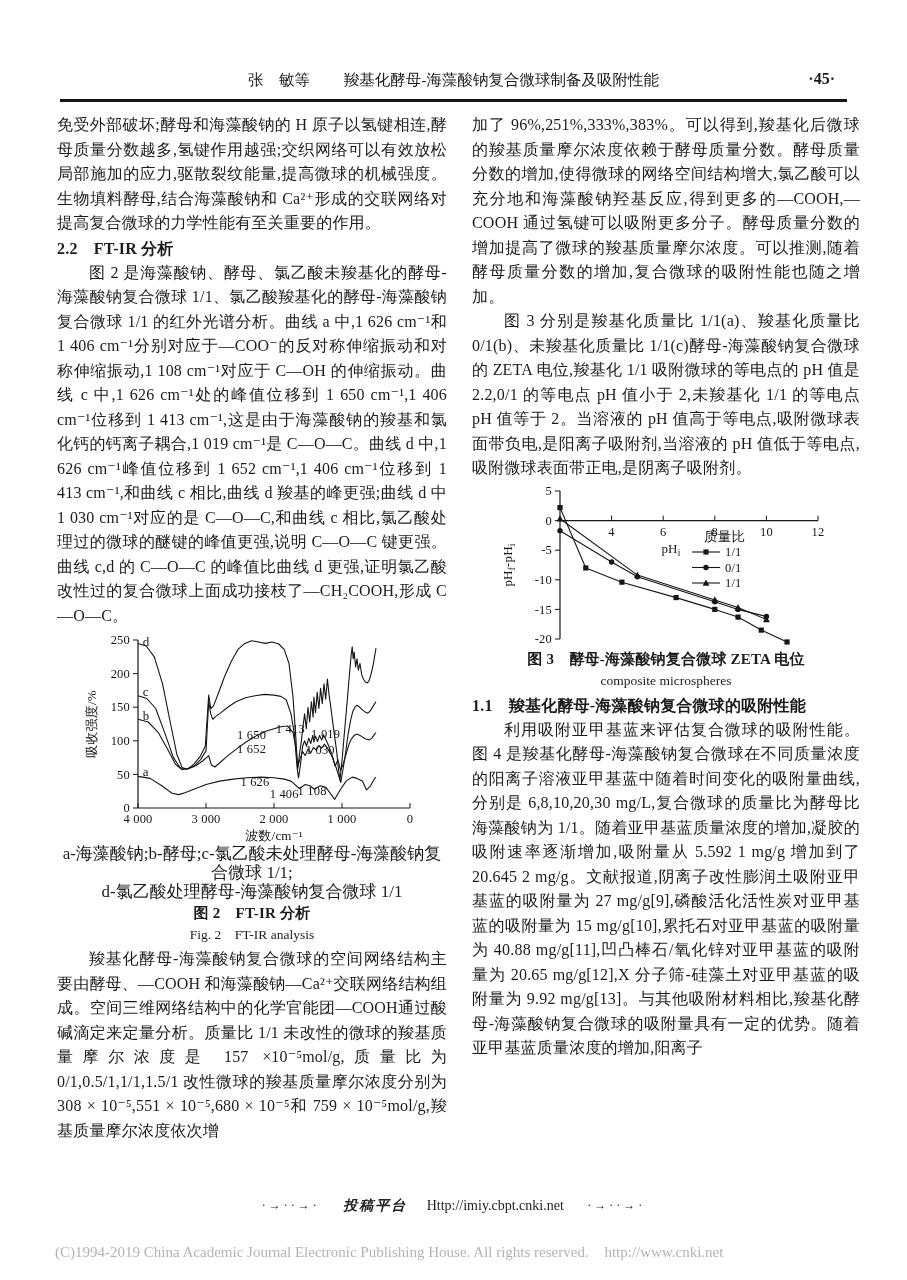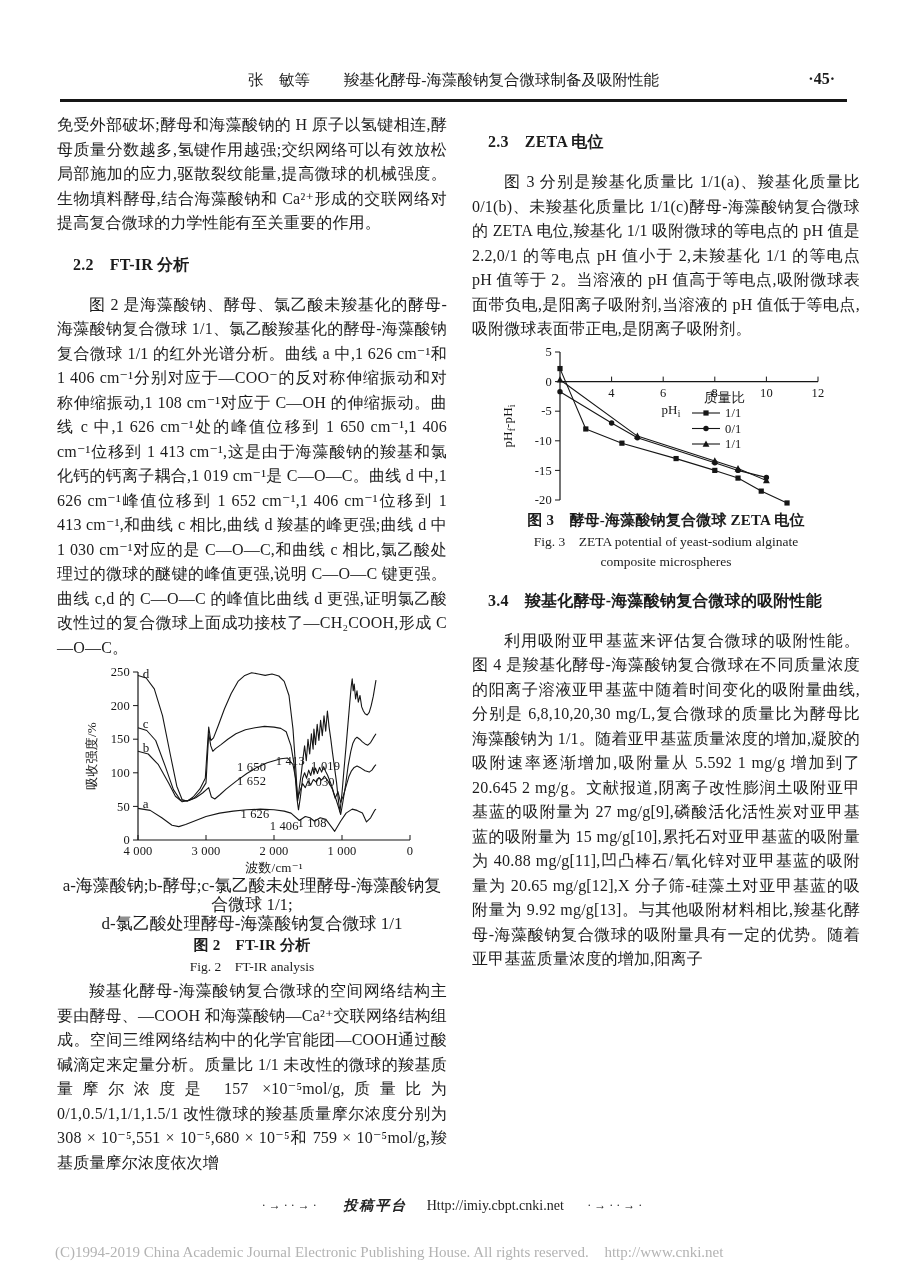--- a/index.html
+++ b/index.html
@@ -13,21 +13,21 @@
   .page-num{position:absolute;right:10px;top:0;font-weight:bold;font-size:16px;}
   .head-rule{position:absolute;top:99px;left:60px;right:60px;height:2.5px;background:#161616;}
 
   
   .col{position:absolute;top:113px;width:390px;font-size:16px;line-height:24.5px;
        text-align:justify;letter-spacing:0.2px;}
   .col-left{left:57px;}
   .col-right{left:472px;width:388px;}
   p.body{margin:0;}
   .indent{text-indent:2em;}
-  h3.sec{margin:16px;font-size:16px;font-weight:bold;line-height:25px;}
+  h3.sec{margin:0;font-size:16px;font-weight:bold;line-height:25px;}
 
   
   .fig{margin:4px 0 2px 0;text-align:center;}
   .fig svg{display:block;margin:0 auto;}
   .fig-note{font-size:17px;line-height:19px;text-align:center;letter-spacing:0;}
   .fig-cap-cn{font-size:15px;font-weight:bold;line-height:24px;text-align:center;}
   .fig-cap-en{font-size:13.5px;line-height:20px;text-align:center;letter-spacing:0;}
 
   
   .footer{position:absolute;top:1197px;left:0;width:100%;text-align:center;font-size:14px;color:#222;}
@@ -108,21 +108,21 @@
       <div class="fig-note">a-海藻酸钠;b-酵母;c-氯乙酸未处理酵母-海藻酸钠复合微球 1/1;</div>
       <div class="fig-note">d-氯乙酸处理酵母-海藻酸钠复合微球 1/1</div>
       <div class="fig-cap-cn">图 2　FT-IR 分析</div>
       <div class="fig-cap-en">Fig. 2　FT-IR analysis</div>
     </div>
 
     <p class="body indent">羧基化酵母-海藻酸钠复合微球的空间网络结构主要由酵母、—COOH 和海藻酸钠—Ca²⁺交联网络结构组成。空间三维网络结构中的化学官能团—COOH通过酸碱滴定来定量分析。质量比 1/1 未改性的微球的羧基质量摩尔浓度是 157 ×10⁻⁵mol/g,质量比为 0/1,0.5/1,1/1,1.5/1 改性微球的羧基质量摩尔浓度分别为 308 × 10⁻⁵,551 × 10⁻⁵,680 × 10⁻⁵和 759 × 10⁻⁵mol/g,羧基质量摩尔浓度依次增</p>
   </div>
 
   <div class="col col-right">
-    <h3 class="sec">2.3　ZETA 电位</h3>
+    <p class="body">加了 96%,251%,333%,383%。可以得到,羧基化后微球的羧基质量摩尔浓度依赖于酵母质量分数。酵母质量分数的增加,使得微球的网络空间结构增大,氯乙酸可以充分地和海藻酸钠羟基反应,得到更多的—COOH,—COOH 通过氢键可以吸附更多分子。酵母质量分数的增加提高了微球的羧基质量摩尔浓度。可以推测,随着酵母质量分数的增加,复合微球的吸附性能也随之增加。</p>
     <p class="body indent">图 3 分别是羧基化质量比 1/1(a)、羧基化质量比 0/1(b)、未羧基化质量比 1/1(c)酵母-海藻酸钠复合微球的 ZETA 电位,羧基化 1/1 吸附微球的等电点的 pH 值是 2.2,0/1 的等电点 pH 值小于 2,未羧基化 1/1 的等电点 pH 值等于 2。当溶液的 pH 值高于等电点,吸附微球表面带负电,是阳离子吸附剂,当溶液的 pH 值低于等电点,吸附微球表面带正电,是阴离子吸附剂。</p>
 
     <div class="fig">
       <svg width="340" height="162" viewBox="0 0 340 162">
           <line x1="64" y1="6" x2="64" y2="154" stroke="#161616" stroke-width="1.2"></line>
           <line x1="59" y1="6" x2="64" y2="6" stroke="#161616" stroke-width="1"></line>
           <text x="56" y="10.2" text-anchor="end" font-size="12.5">5</text>
           <line x1="59" y1="35.6" x2="64" y2="35.6" stroke="#161616" stroke-width="1"></line>
           <text x="56" y="39.800000000000004" text-anchor="end" font-size="12.5">0</text>
           <line x1="59" y1="65.2" x2="64" y2="65.2" stroke="#161616" stroke-width="1"></line>
@@ -173,25 +173,24 @@
           <rect x="207.4" y="64.4" width="5.2" height="5.2" fill="#161616"></rect>
           <text x="229" y="71" font-size="12.5">1/1</text>
           <line x1="196" y1="82.5" x2="224" y2="82.5" stroke="#161616" stroke-width="1.1"></line>
           <circle cx="210" cy="82.5" r="2.7" fill="#161616"></circle>
           <text x="229" y="86.5" font-size="12.5">0/1</text>
           <line x1="196" y1="98" x2="224" y2="98" stroke="#161616" stroke-width="1.1"></line>
           <path d="M210 94.4 L213.4 100.8 L206.6 100.8 Z" fill="#161616"></path>
           <text x="229" y="102" font-size="12.5">1/1</text>
         </svg>
       <div class="fig-cap-cn">图 3　酵母-海藻酸钠复合微球 ZETA 电位</div>
-      <div class="fig-cap-en">Fig. 3　ZETA potential of yeast-sodium alginate</div>
       <div class="fig-cap-en">composite microspheres</div>
     </div>
 
-    <h3 class="sec">3.4　羧基化酵母-海藻酸钠复合微球的吸附性能</h3>
+    <h3 class="sec">1.1　羧基化酵母-海藻酸钠复合微球的吸附性能</h3>
     <p class="body indent">利用吸附亚甲基蓝来评估复合微球的吸附性能。图 4 是羧基化酵母-海藻酸钠复合微球在不同质量浓度的阳离子溶液亚甲基蓝中随着时间变化的吸附量曲线,分别是 6,8,10,20,30 mg/L,复合微球的质量比为酵母比海藻酸钠为 1/1。随着亚甲基蓝质量浓度的增加,凝胶的吸附速率逐渐增加,吸附量从 5.592 1 mg/g 增加到了 20.645 2 mg/g。文献报道,阴离子改性膨润土吸附亚甲基蓝的吸附量为 27 mg/g[9],磷酸活化活性炭对亚甲基蓝的吸附量为 15 mg/g[10],累托石对亚甲基蓝的吸附量为 40.88 mg/g[11],凹凸棒石/氧化锌对亚甲基蓝的吸附量为 20.65 mg/g[12],X 分子筛-硅藻土对亚甲基蓝的吸附量为 9.92 mg/g[13]。与其他吸附材料相比,羧基化酵母-海藻酸钠复合微球的吸附量具有一定的优势。随着亚甲基蓝质量浓度的增加,阳离子</p>
   </div>
 
   <div class="footer">
     <span class="ornament">·→··→·</span>
     <span class="platform">投稿平台</span>
     <span class="site-url">Http://imiy.cbpt.cnki.net</span>
     <span class="ornament">·→··→·</span>
   </div>
 

